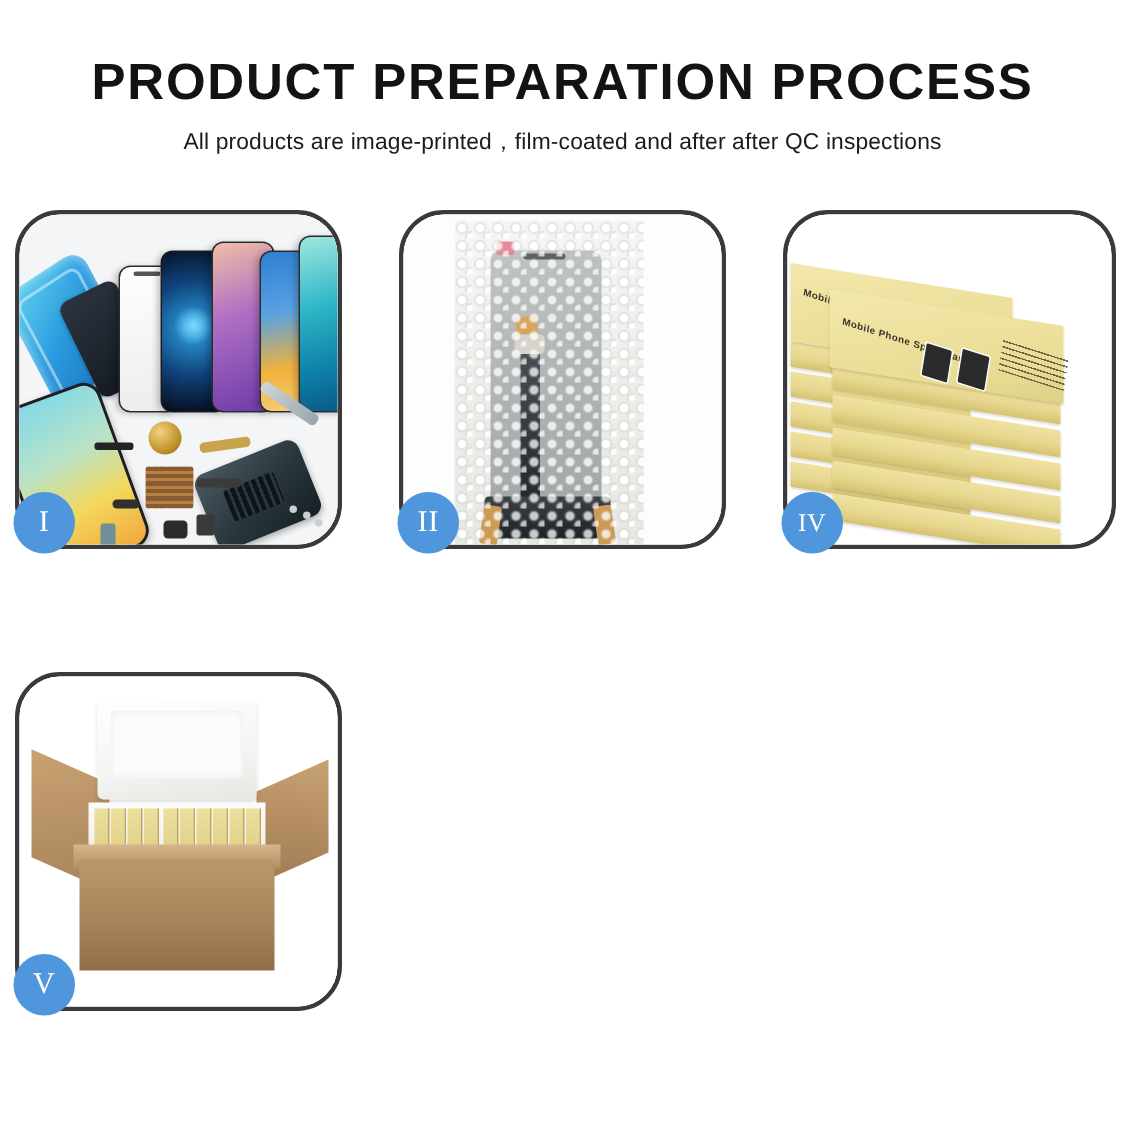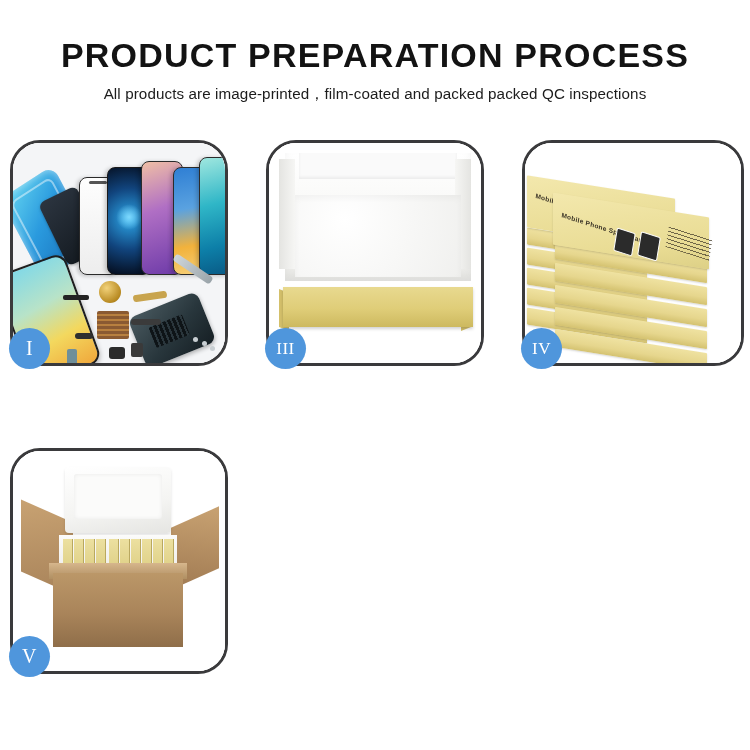--- a/index.html
+++ b/index.html
@@ -316,21 +316,21 @@
   .tab2 { position:absolute; left:40px; top:174px; width:16px; height:12px; background:rgba(150,120,86,.5); }
   .bx-seam { position:absolute; left:114px; top:64px; width:2px; height:104px; background:rgba(110,86,62,.45); transform: rotate(0deg);}
 </style>
 </head>
 <body>
 
 <div id="page">
 
   <div class="header">
     <div class="title">PRODUCT PREPARATION PROCESS</div>
-    <div class="subtitle">All products are image-printed，film-coated and packed packed QC inspections</div>
+    <div class="subtitle">All products are image-printed，film-coated and after after QC inspections</div>
   </div>
 
   <div class="grid">
 
     <div class="panel">
       <div class="panel-clip">
         <div class="p1-bg"></div>
         <div class="protector"></div>
         <div class="phone-dark"></div>
         <div class="lineup">
@@ -354,35 +354,39 @@
         <div class="tweez"></div>
         <div class="screws">
           <span style="left:0;top:0"></span>
             <span style="left:9px;top:4px"></span>
             <span style="left:17px;top:9px"></span>
         </div>
       </div>
       <div class="badge">I</div>
     </div>
 
-
     <div class="panel">
       <div class="panel-clip">
-        <div class="p3-bg"></div>
-        <div class="lid-back"></div>
-        <div class="lid-left"></div>
-        <div class="lid-right"></div>
-        <div class="foam"></div>
-        <div class="tray-inner"></div>
-        <div class="tray-lipL"></div>
-        <div class="tray-lipR"></div>
-        <div class="tray-box"></div>
+        <div class="p2-bg"></div>
+        <div class="pouch">
+          <div class="bubbles"></div>
+          <div class="screen-in"></div>
+          <div class="pinktab"></div>
+          <div class="conn-gold"></div>
+          <div class="conn1"></div>
+          <div class="flexcable"></div>
+          <div class="botstrip"></div>
+          <div class="gold-l"></div>
+          <div class="gold-r"></div>
+          <div class="bub-over"></div>
+        </div>
       </div>
-      <div class="badge wide">III</div>
+      <div class="badge">II</div>
     </div>
+
 
     <div class="panel">
       <div class="panel-clip">
         <div class="p4-bg"></div>
         <div class="stack">
 
           <div class="sbox" style="left:2px;  top:78px;  width:120px; height:17px; transform:skewY(9deg);"></div>
           <div class="sbox" style="left:2px;  top:98px;  width:120px; height:17px; transform:skewY(9deg);"></div>
           <div class="sbox" style="left:2px;  top:118px; width:120px; height:17px; transform:skewY(9deg);"></div>
           <div class="sbox" style="left:2px;  top:138px; width:120px; height:17px; transform:skewY(9deg);"></div>

